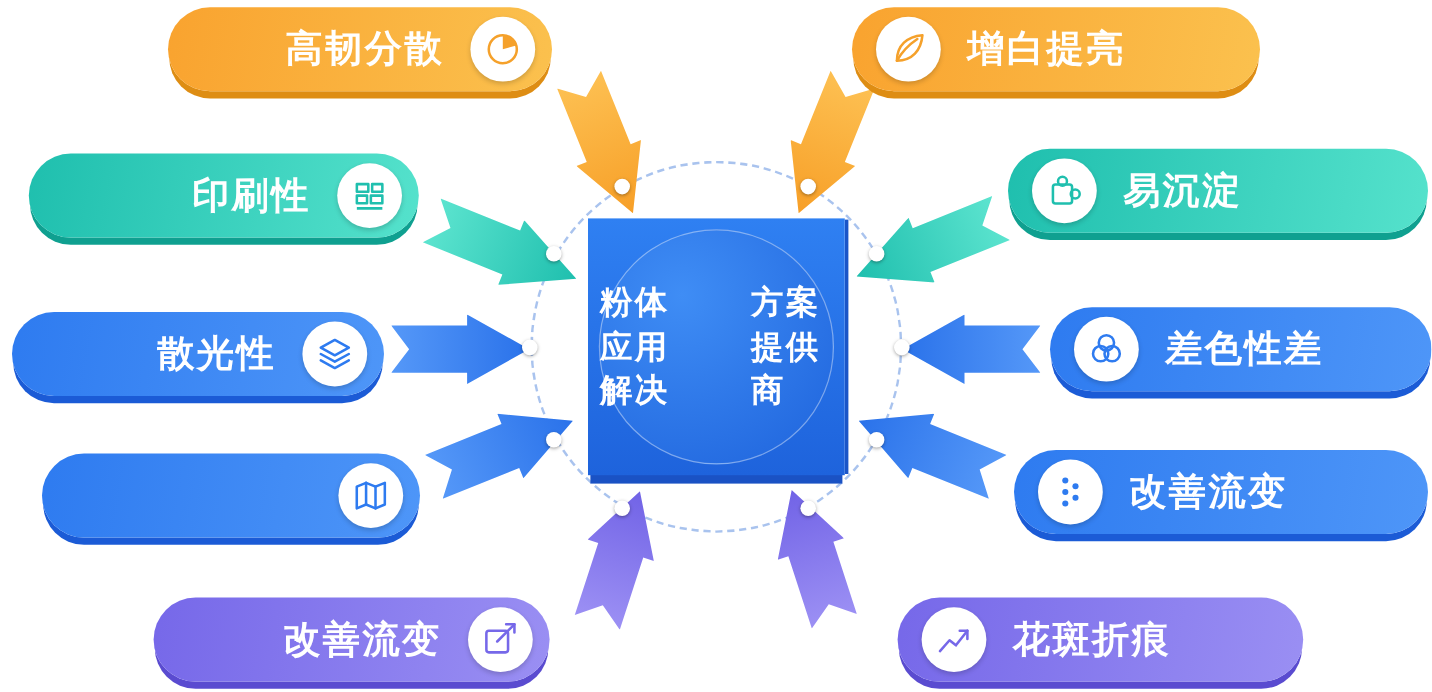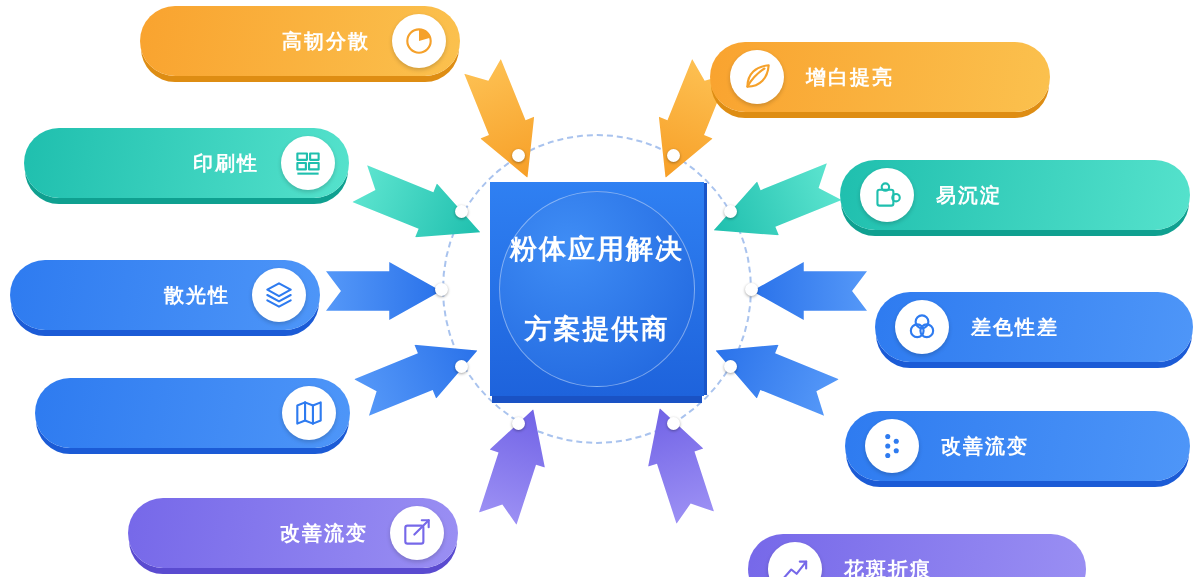--- a/index.html
+++ b/index.html
@@ -51,33 +51,33 @@
   
   .center-square{
     position:absolute;left:490px;top:182px;width:214px;height:214px;z-index:3;
     background:linear-gradient(180deg,#2F80F2,#1E63DC);
     box-shadow:0 9px 0 -2px #1A52C4, 4px 0 0 -1px #1A55C8;
   }
   .center-circle{
     position:absolute;left:9px;top:9px;right:9px;bottom:9px;border-radius:50%;
     background:radial-gradient(circle at 35% 28%,#3F8DF5,#1E63DC);
     border:1px solid rgba(255,255,255,.4);
-    display:flex;flex-direction:column;align-items:center;justify-content:center;
+    display:flex;align-items:center;justify-content:center;
     color:#fff;font-size:27px;font-weight:bold;letter-spacing:2px;line-height:1.35;gap:44px;
   }
 
   
   .pill{
     position:absolute;height:70px;border-radius:40px;z-index:6;
-    display:flex;align-items:center;color:#fff;font-weight:bold;font-size:20px;
+    display:flex;align-items:center;color:#fff;font-weight:bold;font-size:31px;
     letter-spacing:2px;box-sizing:border-box;
   }
   .pill .label{white-space:nowrap;}
   .pill.side-left{justify-content:flex-end;padding-right:14px;gap:22px;}
-  .pill.side-right{justify-content:flex-start;padding-left:20px;gap:22px;margin-top:36px;}
+  .pill.side-right{justify-content:flex-start;padding-left:20px;gap:22px;}
   .icon-circle{
     width:54px;height:54px;border-radius:50%;background:#fff;flex:0 0 auto;
     display:flex;align-items:center;justify-content:center;
     box-shadow:0 2px 4px rgba(0,0,0,.18);
   }
   .icon-circle svg{width:34px;height:34px;display:block;}
 
   .pill.orange{background:linear-gradient(100deg,#F9A32F,#FBC14E);box-shadow:0 7px 0 -1px #DE8D13;}
   .pill.orange .icon-circle{color:#F5A12B;}
   .pill.teal{background:linear-gradient(100deg,#1FBFAE,#55E2CC);box-shadow:0 7px 0 -1px #0FA090;}

